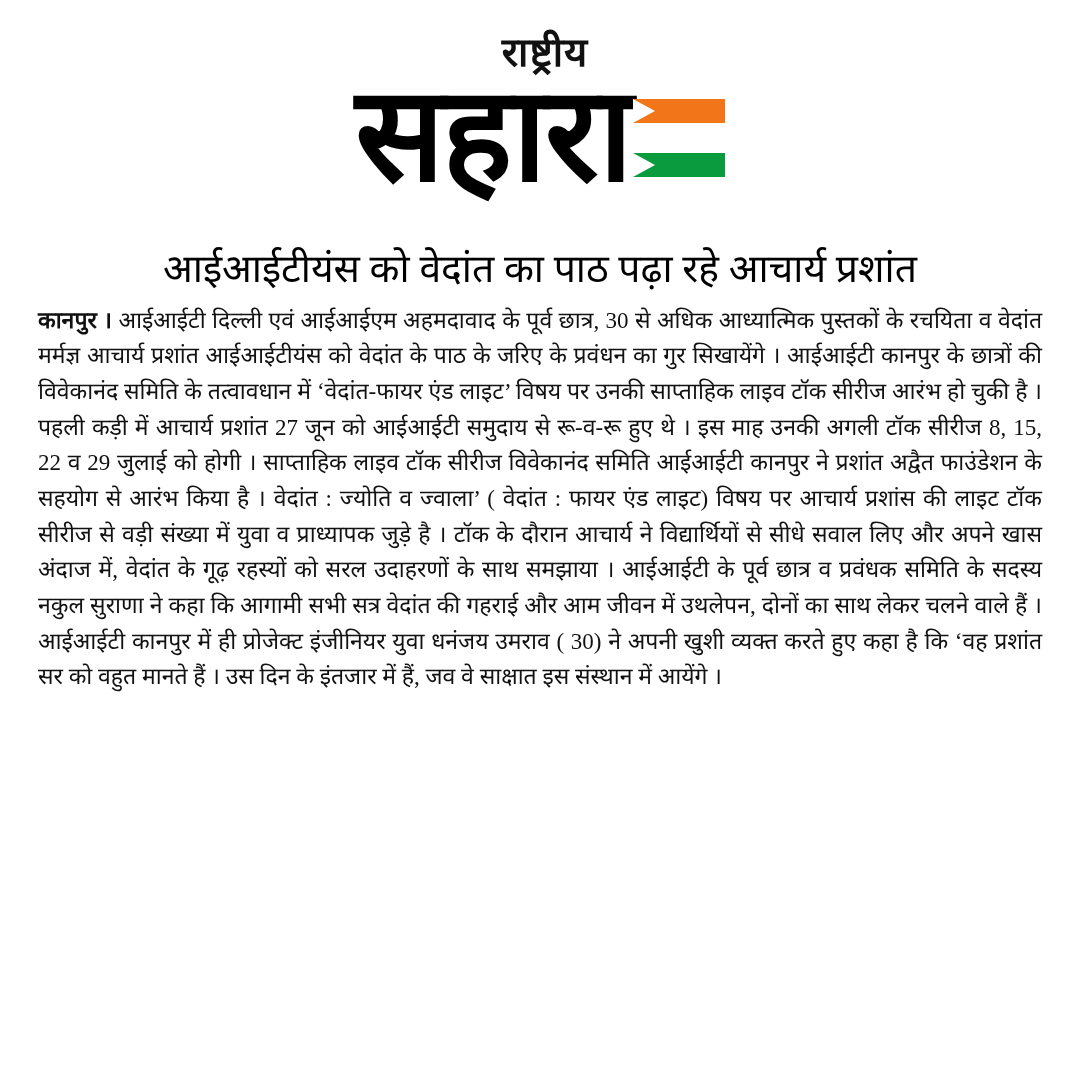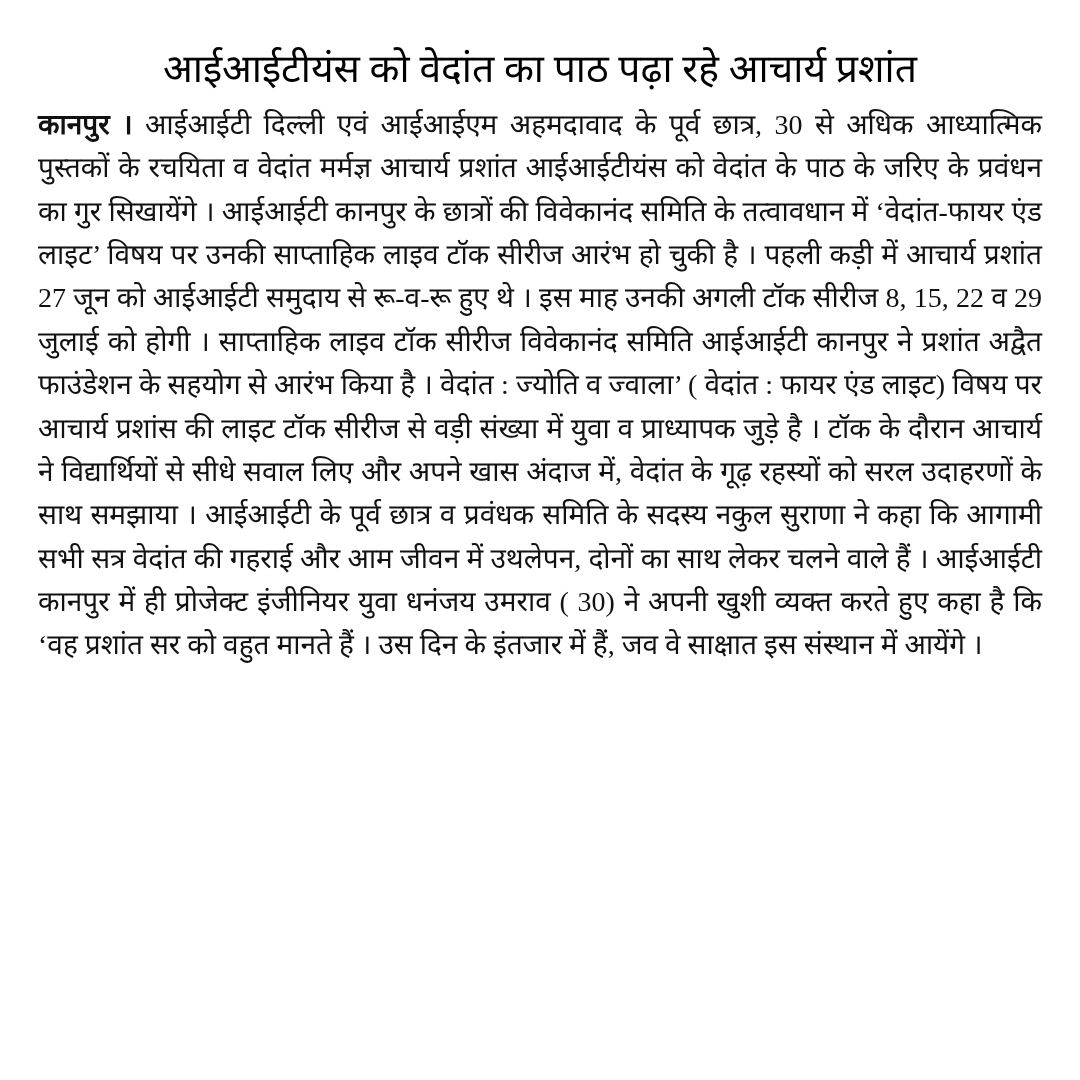--- a/index.html
+++ b/index.html
@@ -90,38 +90,49 @@
     font-weight: normal;
     font-size: 39px;
     line-height: 1.2;
     margin: 26px 0 10px 0;
     color: #000;
   }
 
   
   .article-body {
     font-family: "Liberation Serif", "DejaVu Serif", serif;
-    font-size: 28px;
+    font-size: 23px;
     line-height: 1.55;
     text-align: justify;
     text-justify: inter-word;
     color: #111;
     margin-top: 4px;
     padding: 0 4px;
     hyphens: none;
   }
   .article-body .dateline {
     font-weight: bold;
   }
 </style>
 </head>
 <body>
 
 <div class="page">
 
+  <div class="masthead">
+    <div class="masthead-top">राष्ट्रीय</div>
+    <div class="masthead-main-wrap">
+      <div class="masthead-main">सहारा</div>
+      <div class="flag">
+        <div class="stripe s1" style="background:#F2751A"></div>
+        <div class="stripe s2" style="background:#FFFFFF"></div>
+        <div class="stripe s3" style="background:#0A9B3E"></div>
+      </div>
+    </div>
+  </div>
 
   <h1 class="headline">आईआईटीयंस को वेदांत का पाठ पढ़ा रहे आचार्य प्रशांत</h1>
 
   <div class="article-body">
     <span class="dateline">कानपुर ।</span><span>  आईआईटी दिल्ली एवं आईआईएम अहमदावाद के पूर्व छात्र, 30 से अधिक आध्यात्मिक पुस्तकों के रचयिता व वेदांत मर्मज्ञ आचार्य प्रशांत आईआईटीयंस को वेदांत के पाठ के जरिए के प्रवंधन का गुर सिखायेंगे । आईआईटी कानपुर के छात्रों की विवेकानंद समिति के तत्वावधान में ‘वेदांत-फायर एंड लाइट’ विषय पर उनकी साप्ताहिक लाइव टॉक सीरीज आरंभ हो चुकी है । पहली कड़ी में आचार्य प्रशांत 27 जून को आईआईटी समुदाय से रू-व-रू हुए थे । इस माह उनकी अगली टॉक सीरीज 8, 15, 22 व 29 जुलाई को होगी । साप्ताहिक लाइव टॉक सीरीज विवेकानंद समिति आईआईटी कानपुर ने प्रशांत अद्वैत फाउंडेशन के सहयोग से आरंभ किया है । वेदांत : ज्योति व ज्वाला’ ( वेदांत : फायर एंड लाइट) विषय पर आचार्य प्रशांस की लाइट टॉक सीरीज से वड़ी संख्या में युवा व प्राध्यापक जुड़े है । टॉक के दौरान आचार्य ने विद्यार्थियों से सीधे सवाल लिए और अपने खास अंदाज में, वेदांत के गूढ़ रहस्यों को सरल उदाहरणों के साथ समझाया । आईआईटी के पूर्व छात्र व प्रवंधक समिति के सदस्य नकुल सुराणा ने कहा कि आगामी सभी सत्र वेदांत की गहराई और आम जीवन में उथलेपन, दोनों का साथ लेकर चलने वाले हैं । आईआईटी कानपुर में ही प्रोजेक्ट इंजीनियर युवा धनंजय उमराव ( 30) ने अपनी खुशी व्यक्त करते हुए कहा है कि ‘वह प्रशांत सर को वहुत मानते हैं । उस दिन के इंतजार में हैं, जव वे साक्षात इस संस्थान में आयेंगे ।</span>
   </div>
 
 </div>
 
 </body></html>

